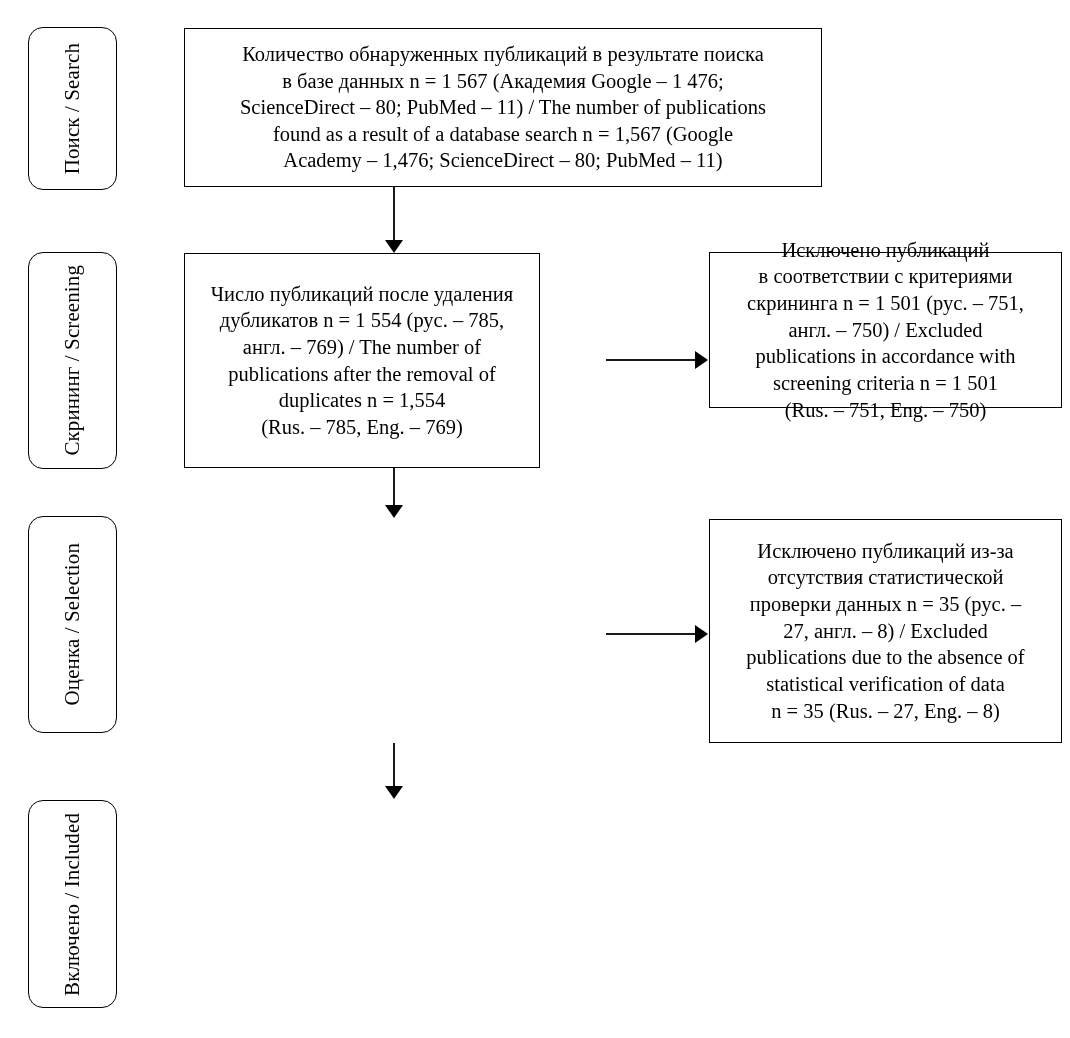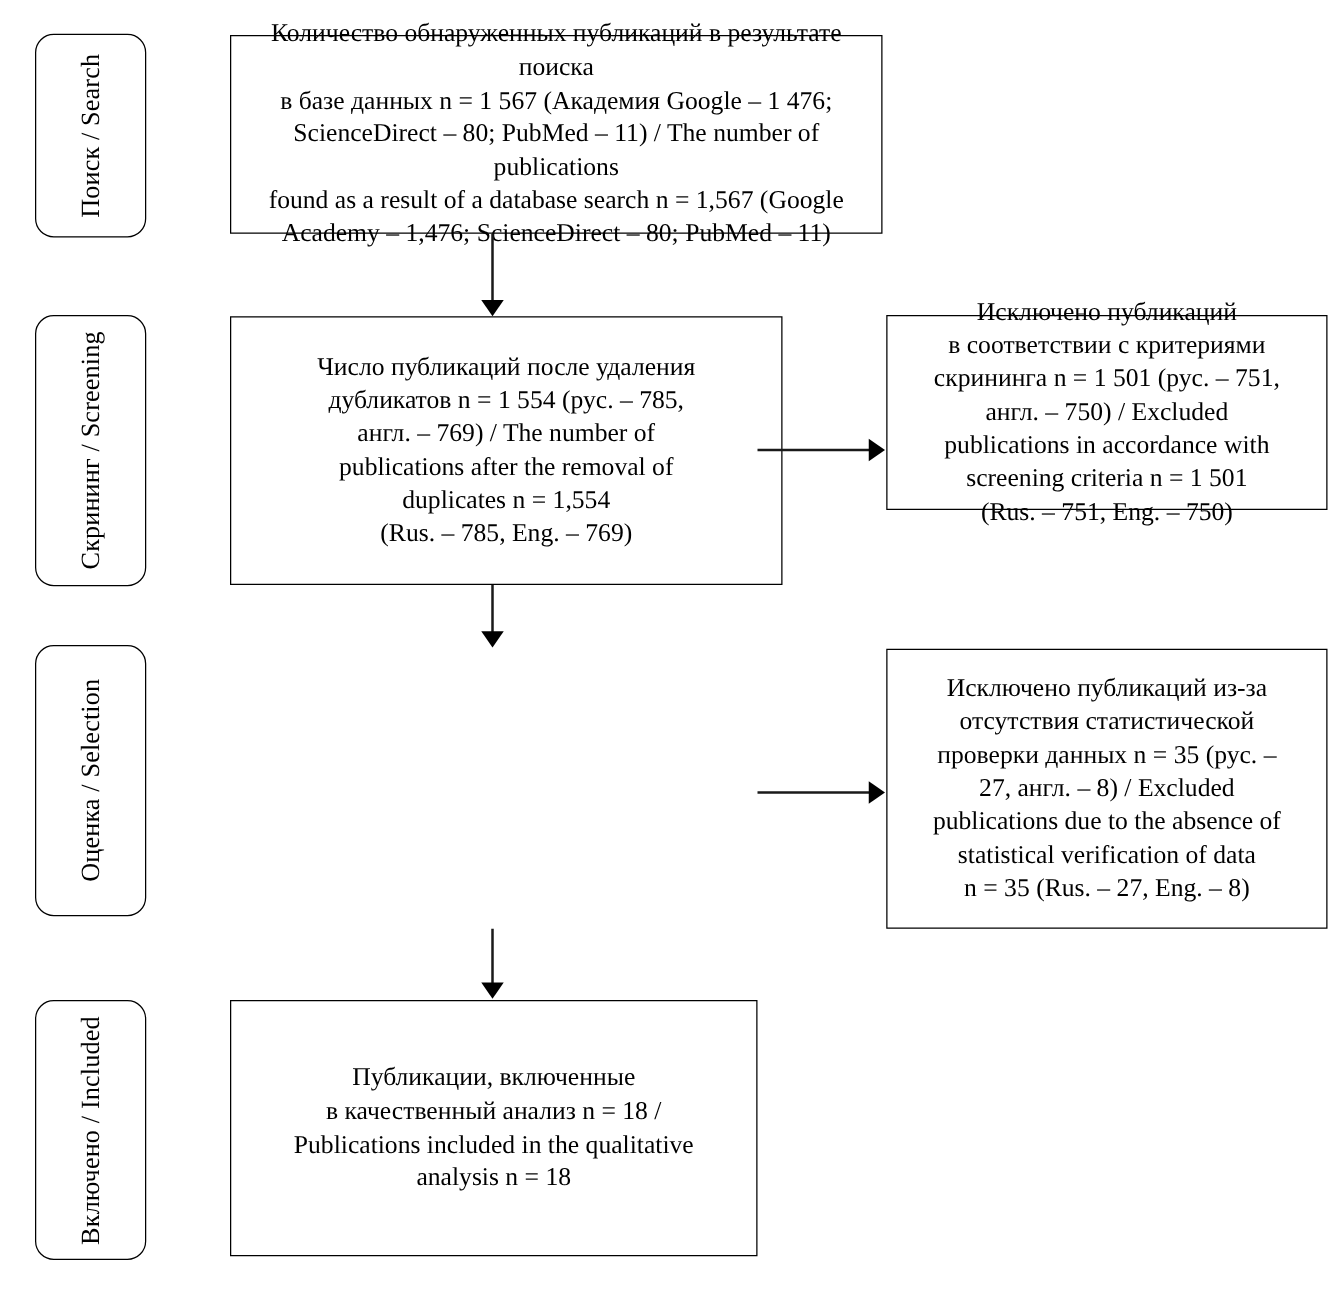--- a/index.html
+++ b/index.html
@@ -107,29 +107,29 @@
   <div class="stage-box" style="left:28px; top:516px; width:89px; height:217px;">
     <span class="stage-label">Оценка /
 Selection</span>
   </div>
 
   <div class="stage-box" style="left:28px; top:800px; width:89px; height:208px;">
     <span class="stage-label">Включено /
 Included</span>
   </div>
 
-  <div class="flow-box" style="left:184px; top:28px; width:522px; height:159px;">
+  <div class="flow-box" style="left:184px; top:28px; width:638px; height:159px;">
     <span class="flow-text">Количество обнаруженных публикаций в результате поиска
 в базе данных n = 1 567 (Академия Google – 1 476;
 ScienceDirect – 80; PubMed – 11) / The number of publications
 found as a result of a database search n = 1,567 (Google
 Academy – 1,476; ScienceDirect – 80; PubMed – 11)</span>
   </div>
 
-  <div class="flow-box" style="left:184px; top:253px; width:442px; height:215px;">
+  <div class="flow-box" style="left:184px; top:253px; width:356px; height:215px;">
     <span class="flow-text">Число публикаций после удаления
 дубликатов n = 1 554 (рус. – 785,
 англ. – 769) / The number of
 publications after the removal of
 duplicates n = 1,554
 (Rus. – 785, Eng. – 769)</span>
   </div>
 
   <div class="flow-box" style="left:709px; top:252px; width:353px; height:156px;">
     <span class="flow-text">Исключено публикаций
@@ -145,26 +145,20 @@
   <div class="flow-box" style="left:709px; top:519px; width:353px; height:224px;">
     <span class="flow-text">Исключено публикаций из-за
 отсутствия статистической
 проверки данных n = 35 (рус. –
 27, англ. – 8) / Excluded
 publications due to the absence of
 statistical verification of data
 n = 35 (Rus. – 27, Eng. – 8)</span>
   </div>
 
-  <div class="flow-box" style="left:184px; top:800px; width:422px; height:205px;">
-    <span class="flow-text">Публикации, включенные
-в качественный анализ n = 18 /
-Publications included in the qualitative
-analysis n = 18</span>
-  </div>
 
   <div class="v-line" style="left:393px; top:187px; height:54px;"></div>
   <div class="v-arrow-head" style="left:385px; top:240px;"></div>
 
   <div class="h-line" style="left:606px; top:359px; width:90px;"></div>
   <div class="h-arrow-head" style="left:695px; top:351px;"></div>
 
   <div class="v-line" style="left:393px; top:468px; height:38px;"></div>
   <div class="v-arrow-head" style="left:385px; top:505px;"></div>
 

